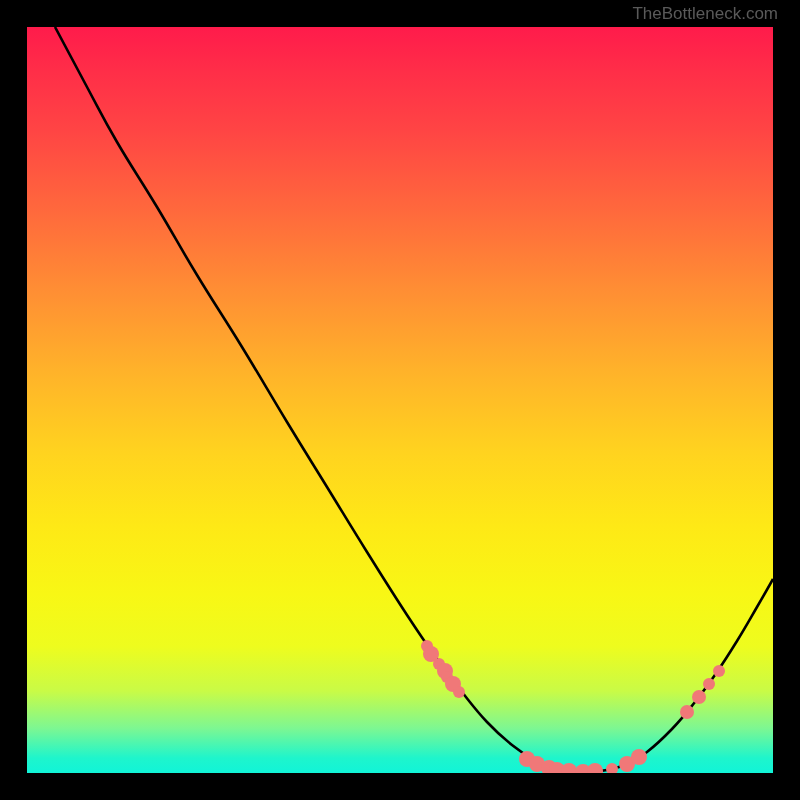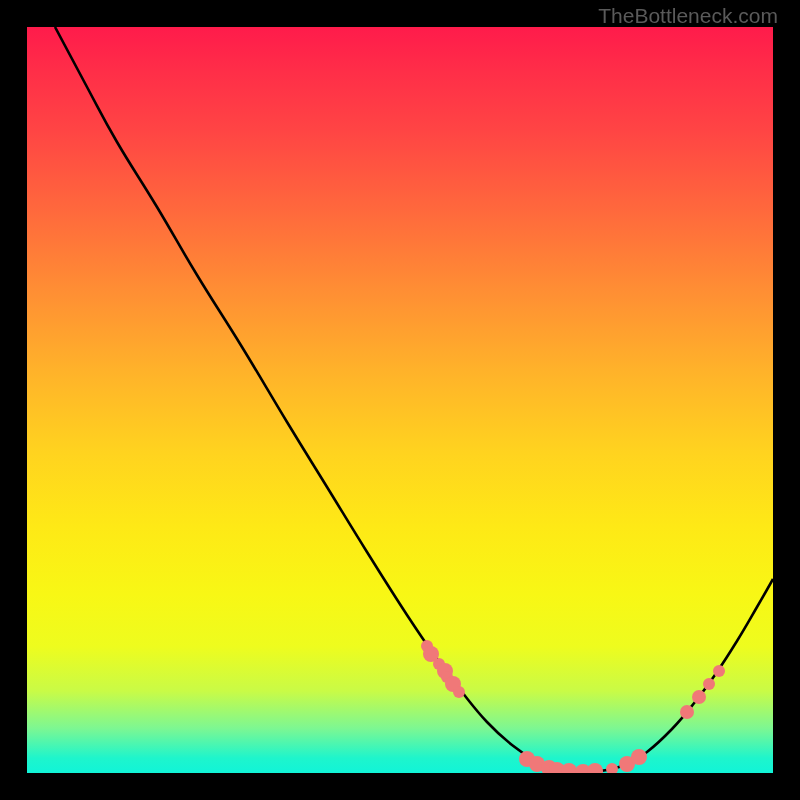--- a/index.html
+++ b/index.html
@@ -7,21 +7,21 @@
     width: 800px;
     height: 800px;
     background: #000;
     position: relative;
     font-family: Arial, sans-serif;
   }
   .watermark {
     position: absolute;
     top: 4px;
     right: 22px;
-    font-size: 21px;
+    font-size: 17px;
     color: #5a5a5a;
     font-weight: normal;
     z-index: 10;
   }
   .plot-area {
     position: absolute;
     top: 27px;
     left: 27px;
     width: 746px;
     height: 746px;

